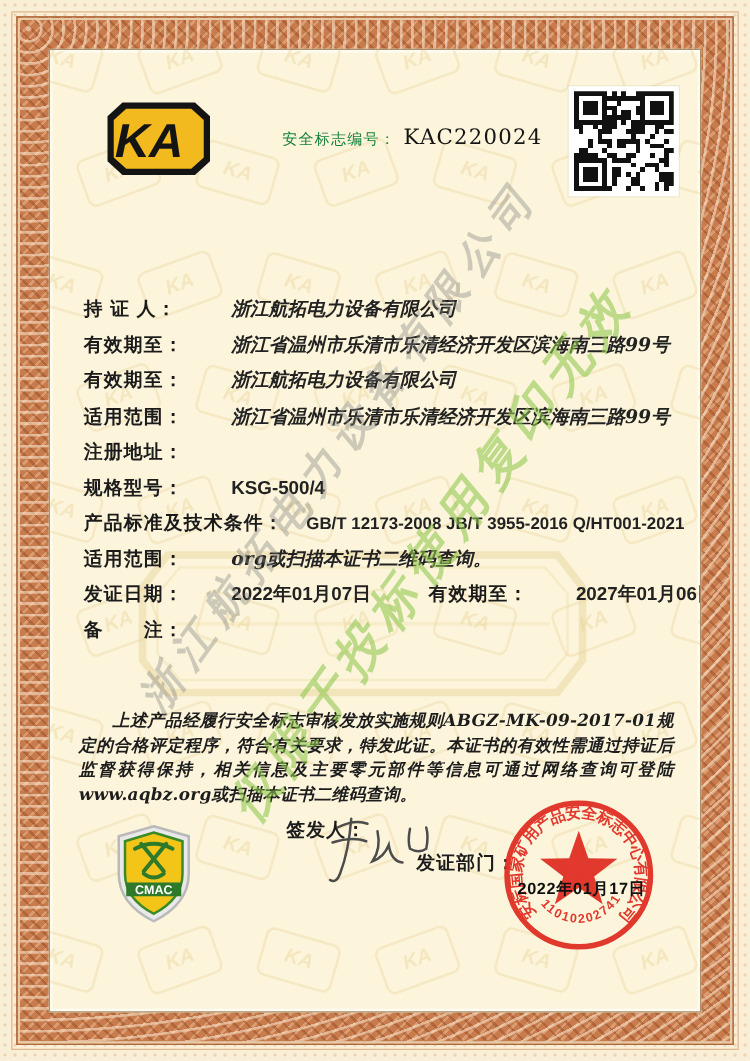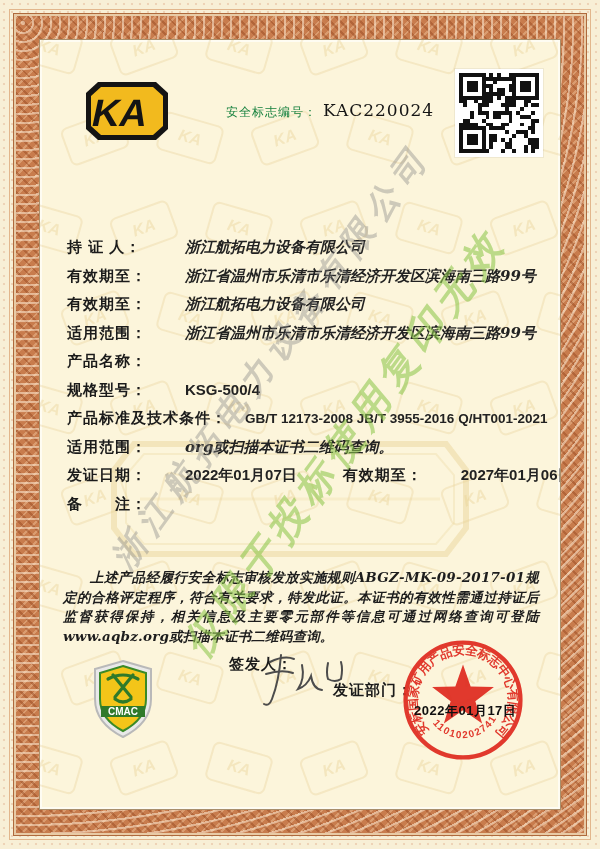--- a/index.html
+++ b/index.html
@@ -401,21 +401,21 @@
       </div>
       <div class="row">
         <span class="flabel">有效期至：</span>
         <span class="fvalue">浙江航拓电力设备有限公司</span>
       </div>
       <div class="row">
         <span class="flabel">适用范围：</span>
         <span class="fvalue">浙江省温州市乐清市乐清经济开发区滨海南三路99号</span>
       </div>
       <div class="row">
-        <span class="flabel">产品名称：</span>
+        <span class="flabel">注册地址：</span>
       </div>
       <div class="row">
         <span class="flabel">规格型号：</span>
         <span class="fvalue latin">KSG-500/4</span>
       </div>
       <div class="row">
         <span class="flabel">产品标准及技术条件：</span>
         <span class="fvalue latin small">GB/T 12173-2008 JB/T 3955-2016 Q/HT001-2021</span>
       </div>
       <div class="row">

